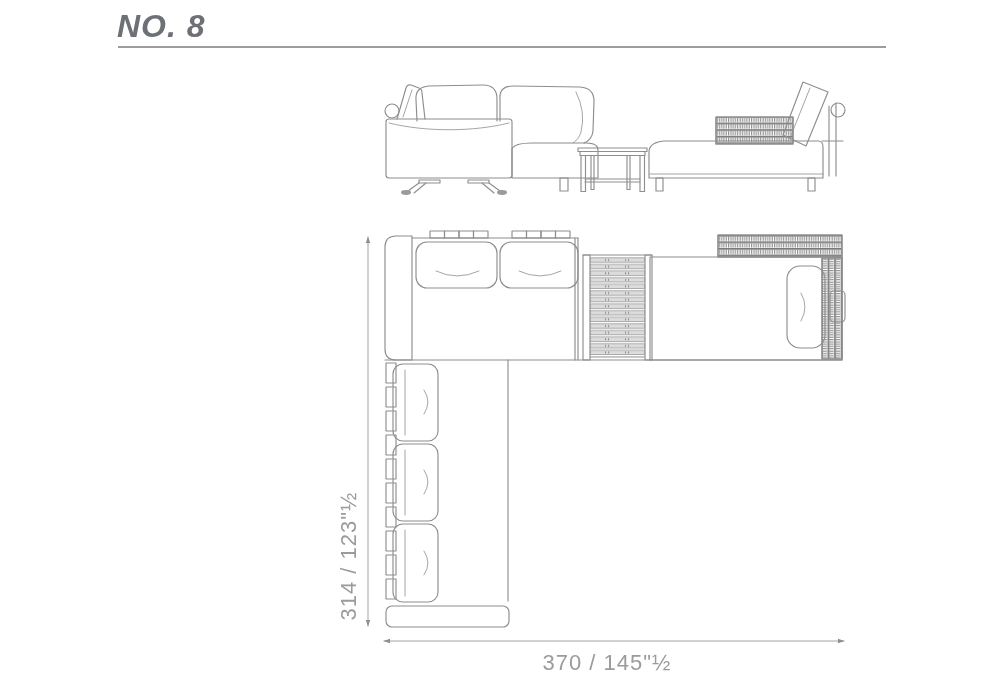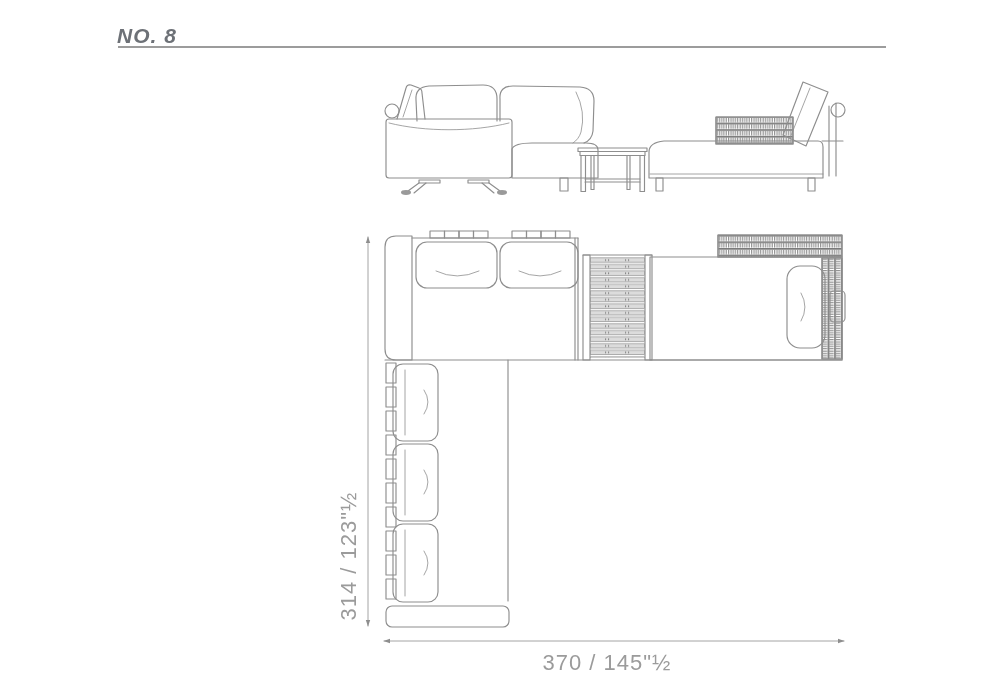--- a/index.html
+++ b/index.html
@@ -5,22 +5,22 @@
   :root{
     --line:#8e8e8e; --dim-text:#9b9b9b; --title-text:#6d7177;
     --weave:#6e6e6e; --slat-fill:#dcdcdc; --rule:#9c9c9c; --background:#ffffff;
   }
   html,body{margin:0;padding:0;}
   body{
     width:1000px;height:700px;background:var(--background);
     font-family:"Liberation Sans", sans-serif;position:relative;overflow:hidden;
   }
   .page-title{
-    position:absolute;left:117px;top:24px;
-    font-size:21px;font-weight:bold;font-style:italic;
+    position:absolute;left:117px;top:8px;
+    font-size:32px;font-weight:bold;font-style:italic;
     letter-spacing:1px;color:var(--title-text);white-space:nowrap;
   }
   .title-rule{
     position:absolute;left:118px;top:46px;width:768px;height:1.5px;
     background:var(--rule);
   }
   .dim-label{
     position:absolute;color:var(--dim-text);font-size:22px;letter-spacing:1px;
     white-space:nowrap;
   }

